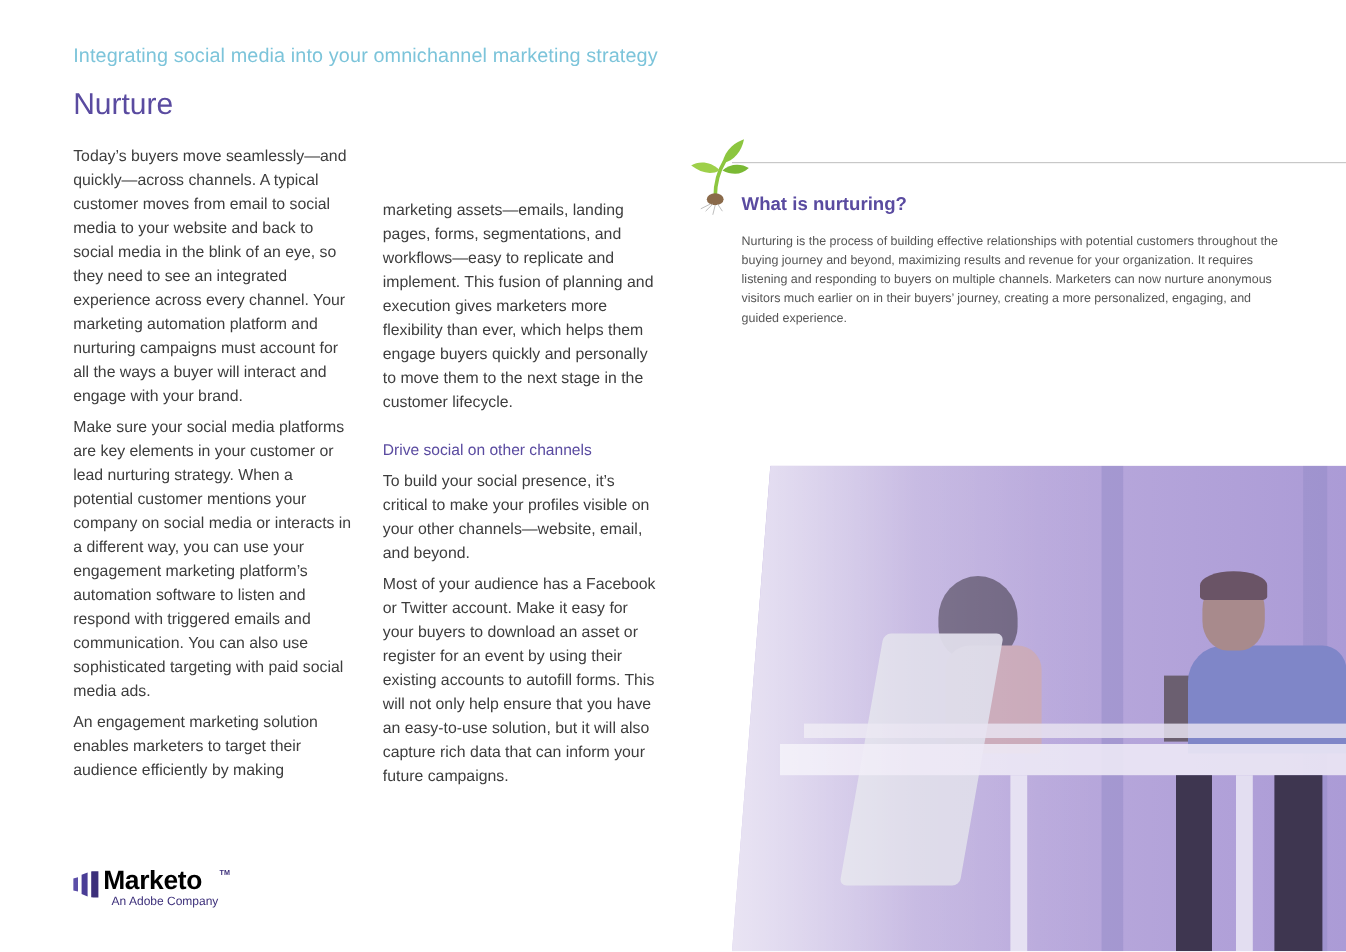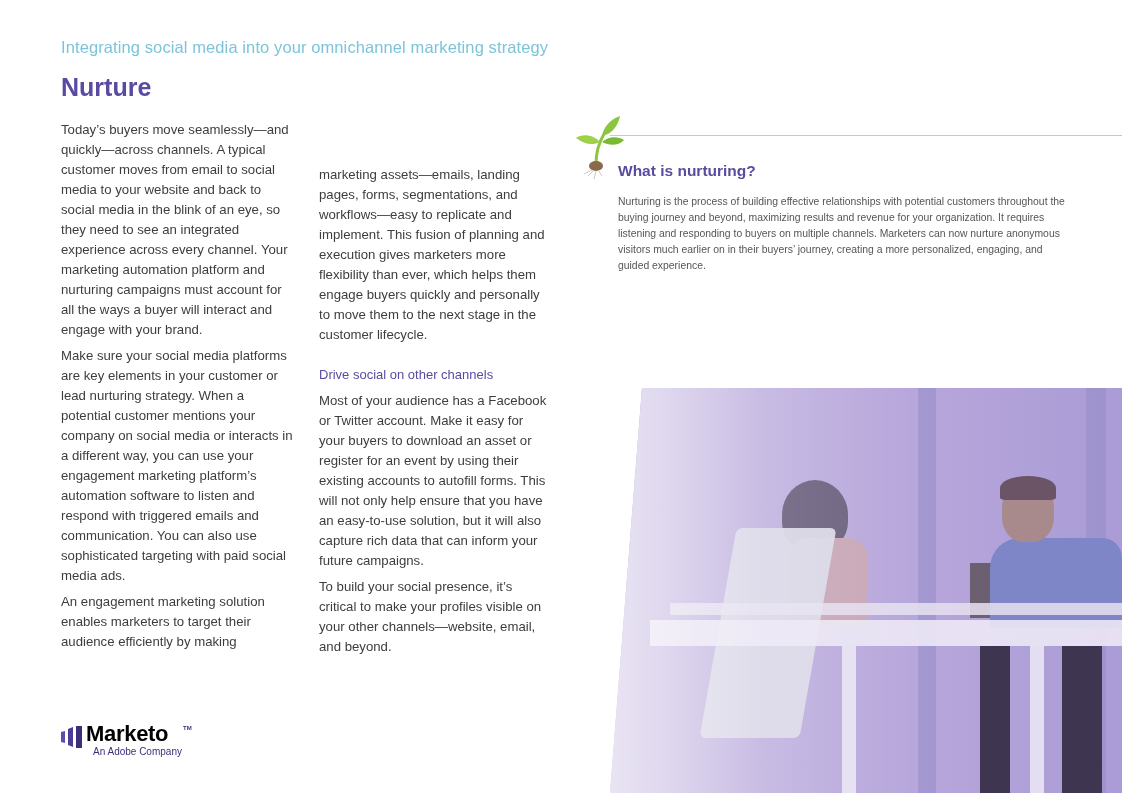--- a/index.html
+++ b/index.html
@@ -10,21 +10,21 @@
     }
     .page { position: relative; width: 1122px; height: 793px; background: #fff; }
 
     .kicker {
       position: absolute; left: 61px; top: 38px;
       font-size: 16.5px; color: #7cc4da; letter-spacing: 0.1px;
       white-space: nowrap;
     }
     .page-title {
       position: absolute; left: 61px; top: 73px;
-      font-size: 25px; color: #5a4ba0; font-weight: bold;
+      font-size: 25px; color: #5a4ba0; font-weight: normal;
     }
 
     .col {
       position: absolute; font-size: 13.2px; line-height: 20px; color: #3d3d3d;
     }
     .col p { margin-bottom: 6px; }
     .col-1 { left: 61px; top: 120px; width: 232px; }
     .col-2 { left: 319px; top: 120px; width: 232px; margin-top: 45px; }
     .col-2 .sub-head {
       font-weight: normal; color: #5a4ba0; font-size: 13px;
@@ -89,22 +89,22 @@
 
   <div class="col col-1">
     <p>Today’s buyers move seamlessly—and quickly—across channels. A typical customer moves from email to social media to your website and back to social media in the blink of an eye, so they need to see an integrated experience across every channel. Your marketing automation platform and nurturing campaigns must account for all the ways a buyer will interact and engage with your brand.</p>
     <p>Make sure your social media platforms are key elements in your customer or lead nurturing strategy. When a potential customer mentions your company on social media or interacts in a different way, you can use your engagement marketing platform’s automation software to listen and respond with triggered emails and communication. You can also use sophisticated targeting with paid social media ads.</p>
     <p>An engagement marketing solution enables marketers to target their audience efficiently by making</p>
   </div>
 
   <div class="col col-2">
     <p>marketing assets—emails, landing pages, forms, segmentations, and workflows—easy to replicate and implement. This fusion of planning and execution gives marketers more flexibility than ever, which helps them engage buyers quickly and personally to move them to the next stage in the customer lifecycle.</p>
     <h3 class="sub-head">Drive social on other channels</h3>
+    <p>To build your social presence, it’s critical to make your profiles visible on your other channels—website, email, and beyond.</p>
     <p>Most of your audience has a Facebook or Twitter account. Make it easy for your buyers to download an asset or register for an event by using their existing accounts to autofill forms. This will not only help ensure that you have an easy-to-use solution, but it will also capture rich data that can inform your future campaigns.</p>
-    <p>To build your social presence, it’s critical to make your profiles visible on your other channels—website, email, and beyond.</p>
   </div>
 
   <svg class="sprout" viewBox="0 0 52 66">
     <path d="M22 50 C22 40 24 30 30 20" stroke="#8cc63f" stroke-width="3" fill="none"></path>
     <path d="M28 22 C30 10 40 4 46 2 C44 12 38 20 28 22 Z" fill="#8cc63f"></path>
     <path d="M26 28 C18 20 8 20 2 24 C10 30 18 32 26 28 Z" fill="#9ed04a"></path>
     <path d="M28 28 C34 22 44 22 50 26 C44 32 36 32 28 28 Z" fill="#7ab934"></path>
     <ellipse cx="22" cy="52" rx="7" ry="5" fill="#8a6a4a"></ellipse>
     <path d="M20 56 L14 62 M22 57 L20 65 M24 56 L28 62 M18 56 L10 60" stroke="#bbb" stroke-width="0.8"></path>
   </svg>

